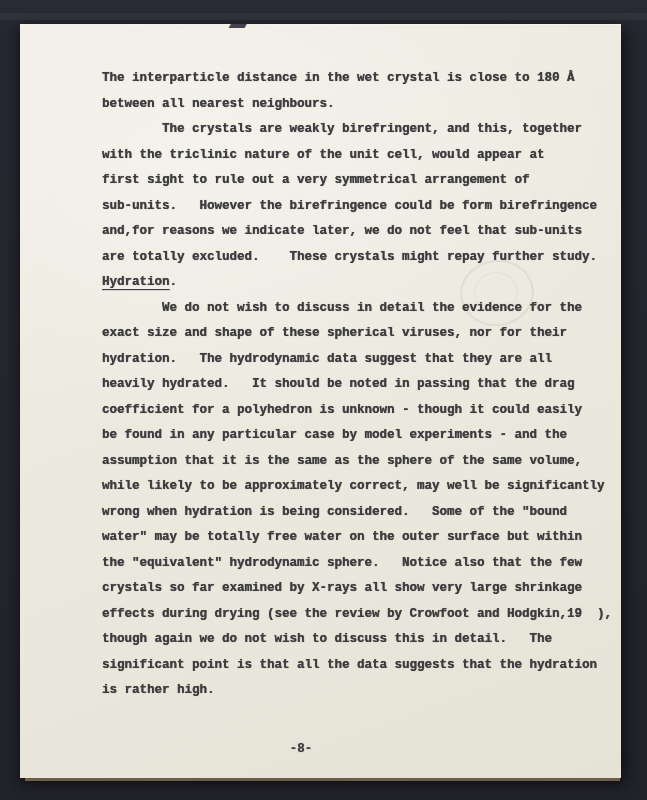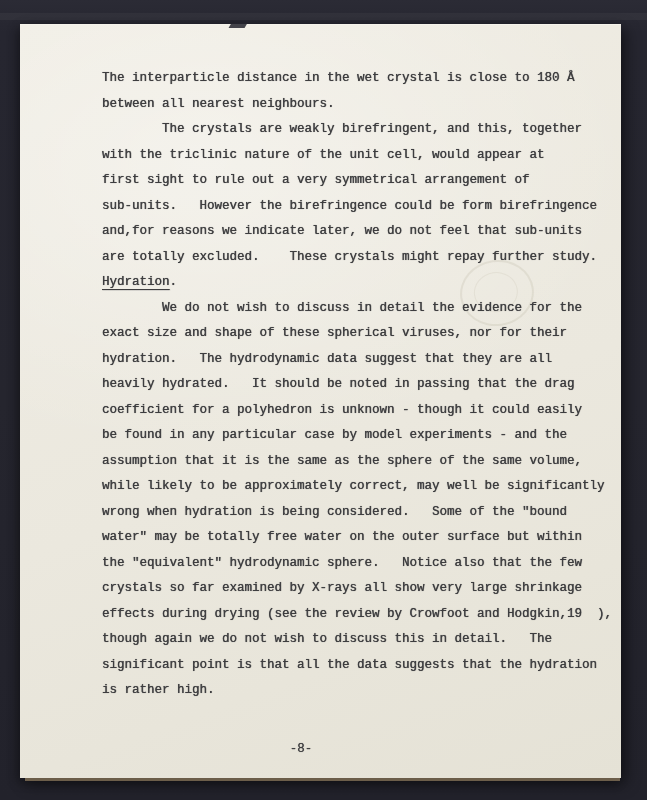--- a/index.html
+++ b/index.html
@@ -12,20 +12,21 @@
     position: relative;
     overflow: hidden;
     background: #272730;
     font-family: "Liberation Mono", "DejaVu Sans Mono", monospace;
   }
   .backdrop {
     position: absolute;
     inset: 0;
     background:
       linear-gradient(180deg, #2b2b35 0%, #262630 4%, #25252e 50%, #22222b 100%);
+    font-weight: bold;
   }
   .backdrop-seam {
     position: absolute;
     left: 0;
     top: 13px;
     width: 647px;
     height: 7px;
     background: rgba(255,255,255,0.045);
   }
   .paper {

